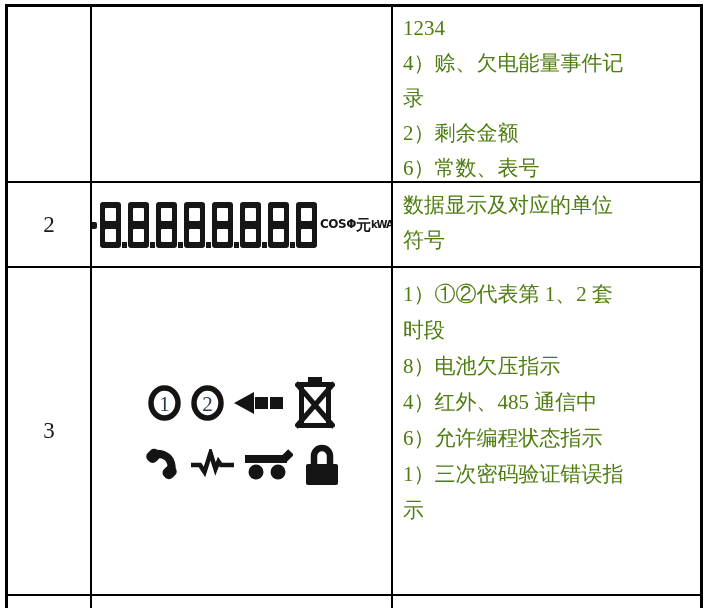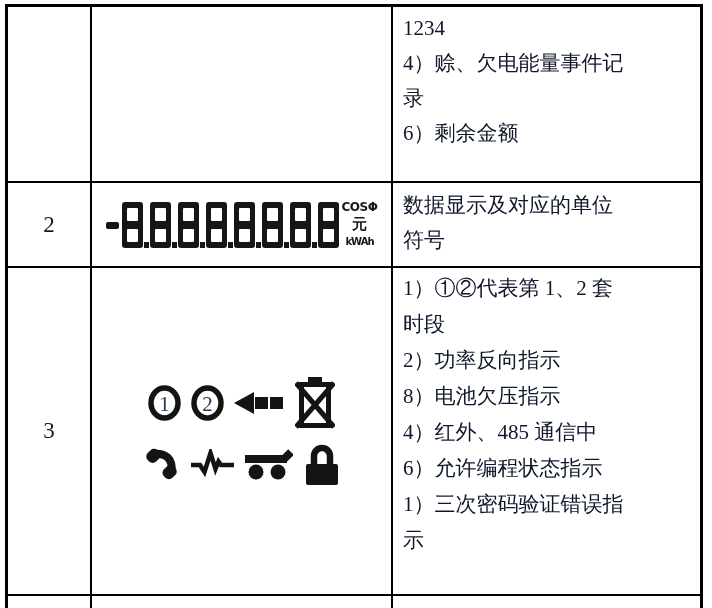--- a/index.html
+++ b/index.html
@@ -19,38 +19,38 @@
     grid-template-columns:84px 301px 1fr;
     grid-template-rows:176px 85px 328px 1fr;
     background:#fff;
     box-sizing:border-box;
   }
   .cell{border-right:2px solid #000;border-bottom:2px solid #000;box-sizing:border-box;overflow:hidden;}
   .cell.last-col{border-right:none;}
   .cell.last-row{border-bottom:none;}
   .num-cell{display:flex;align-items:center;justify-content:center;
     font-size:23px;color:#1a1a1a;}
-  .desc-cell{padding:4px 6px 0 10px;font-size:21px;color:#0f172a;}
+  .desc-cell{padding:4px 6px 0 10px;font-size:21px;color:#4d7c0f;}
   .desc-cell .tline{white-space:nowrap;}
   .r1 .tline{line-height:35px;}
   .r2 .tline{line-height:35px;}
   .r2.desc-cell{padding-top:5px;}
   .r3 .tline{line-height:36px;}
-  .r3.desc-cell{padding-top:2px;}
+  .r3.desc-cell{padding-top:8px;}
   .fig-cell{display:flex;align-items:center;justify-content:center;}
 
   
   .lcd{display:flex;align-items:flex-end;gap:1px;}
   .lcd .minus{width:13px;height:7px;background:#161616;border-radius:2px;margin:0 2px 19px 0;}
   .lcd .d8{position:relative;width:21px;height:46px;background:#161616;border-radius:3px;}
   .lcd .d8 .hole{position:absolute;left:5px;width:11px;height:13px;background:#fff;border-radius:1px;}
   .lcd .d8 .hole.top{top:6px;}
   .lcd .d8 .hole.bot{top:27px;}
   .lcd .dp{width:5px;height:6px;background:#161616;margin-bottom:0;}
-  .lcd-units{display:flex;flex-direction:column;align-items:center;justify-content:space-between;
+  .lcd-units{display:flex;flex-direction:row;align-items:center;justify-content:space-between;
     height:48px;margin-left:3px;font-family:"DejaVu Sans","Liberation Sans",sans-serif;color:#161616;}
   .u-cos{font-size:12px;font-weight:bold;letter-spacing:-0.5px;line-height:13px;}
   .u-yuan{font-size:15px;font-weight:bold;line-height:16px;}
   .u-kwh{font-size:10px;font-weight:bold;letter-spacing:-1px;line-height:15px;}
 
   
   .icon-panel{display:flex;flex-direction:column;gap:11px;align-items:center;}
   .icon-row{display:flex;align-items:center;gap:10px;}
   .icon-row svg{display:block;}
   .circ-num{font-family:"Liberation Serif",serif;}
@@ -59,21 +59,22 @@
 <body>
 
 <div class="doc-table">
 
   <div class="cell num-cell"></div>
   <div class="cell fig-cell"></div>
   <div class="cell last-col desc-cell r1">
       <div class="tline">1234</div>
       <div class="tline">4）赊、欠电能量事件记</div>
       <div class="tline">录</div>
-      <div class="tline">6）剩余金额</div>
+      <div class="tline">2）剩余金额</div>
+      <div class="tline">6）常数、表号</div>
     </div>
 
   <div class="cell num-cell">
     <span>2</span>
   </div>
   <div class="cell fig-cell">
     <div class="lcd" id="lcd">
 
     <span class="minus"></span>
         <span class="d8">
@@ -173,21 +174,20 @@
         <svg width="38" height="46" viewBox="0 0 38 46">
           <path d="M11,25 V15 a8,8 0 0 1 16,0 V25" fill="none" stroke="#141414" stroke-width="6.5"></path>
           <rect x="3" y="23" width="32" height="21" rx="2" fill="#141414"></rect>
         </svg>
       </div>
     </div>
   </div>
   <div class="cell last-col desc-cell r3">
       <div class="tline">1）①②代表第 1、2 套</div>
       <div class="tline">时段</div>
-      <div class="tline">2）功率反向指示</div>
       <div class="tline">8）电池欠压指示</div>
       <div class="tline">4）红外、485 通信中</div>
       <div class="tline">6）允许编程状态指示</div>
       <div class="tline">1）三次密码验证错误指</div>
       <div class="tline">示</div>
     </div>
 
   <div class="cell last-row num-cell"></div>
   <div class="cell last-row fig-cell"></div>
   <div class="cell last-row last-col desc-cell"></div>

